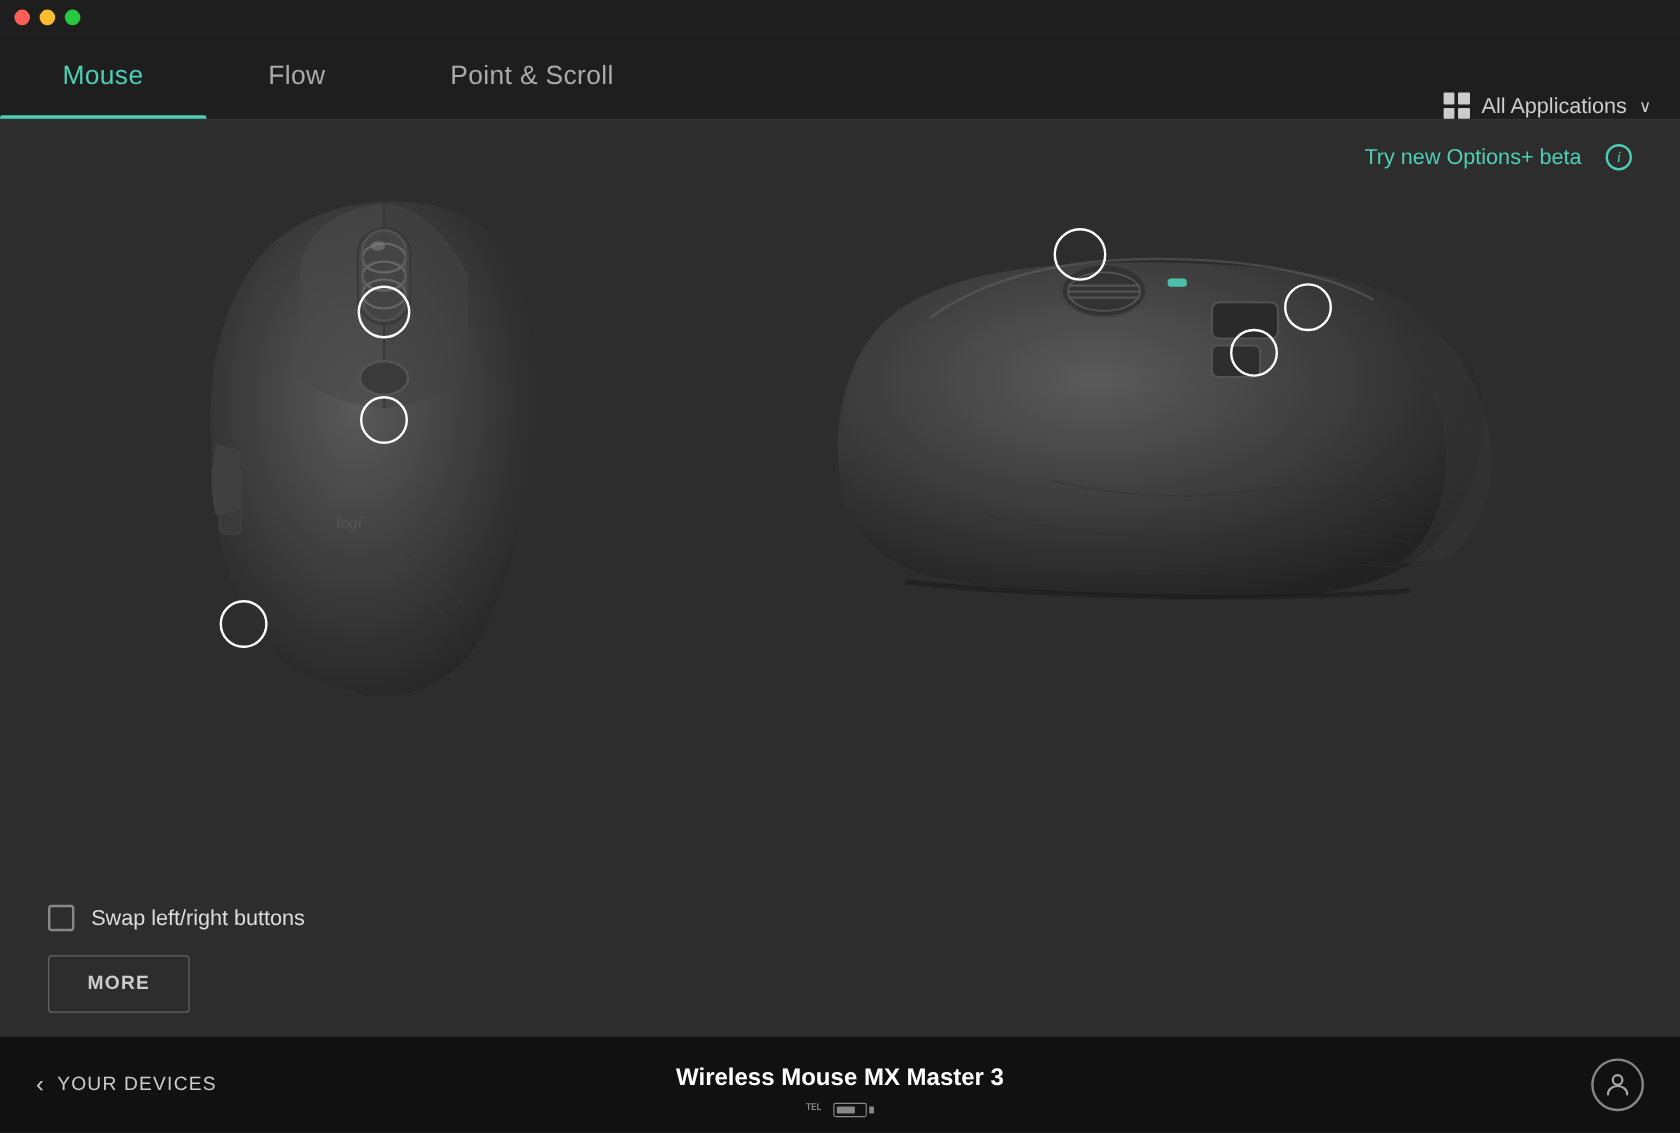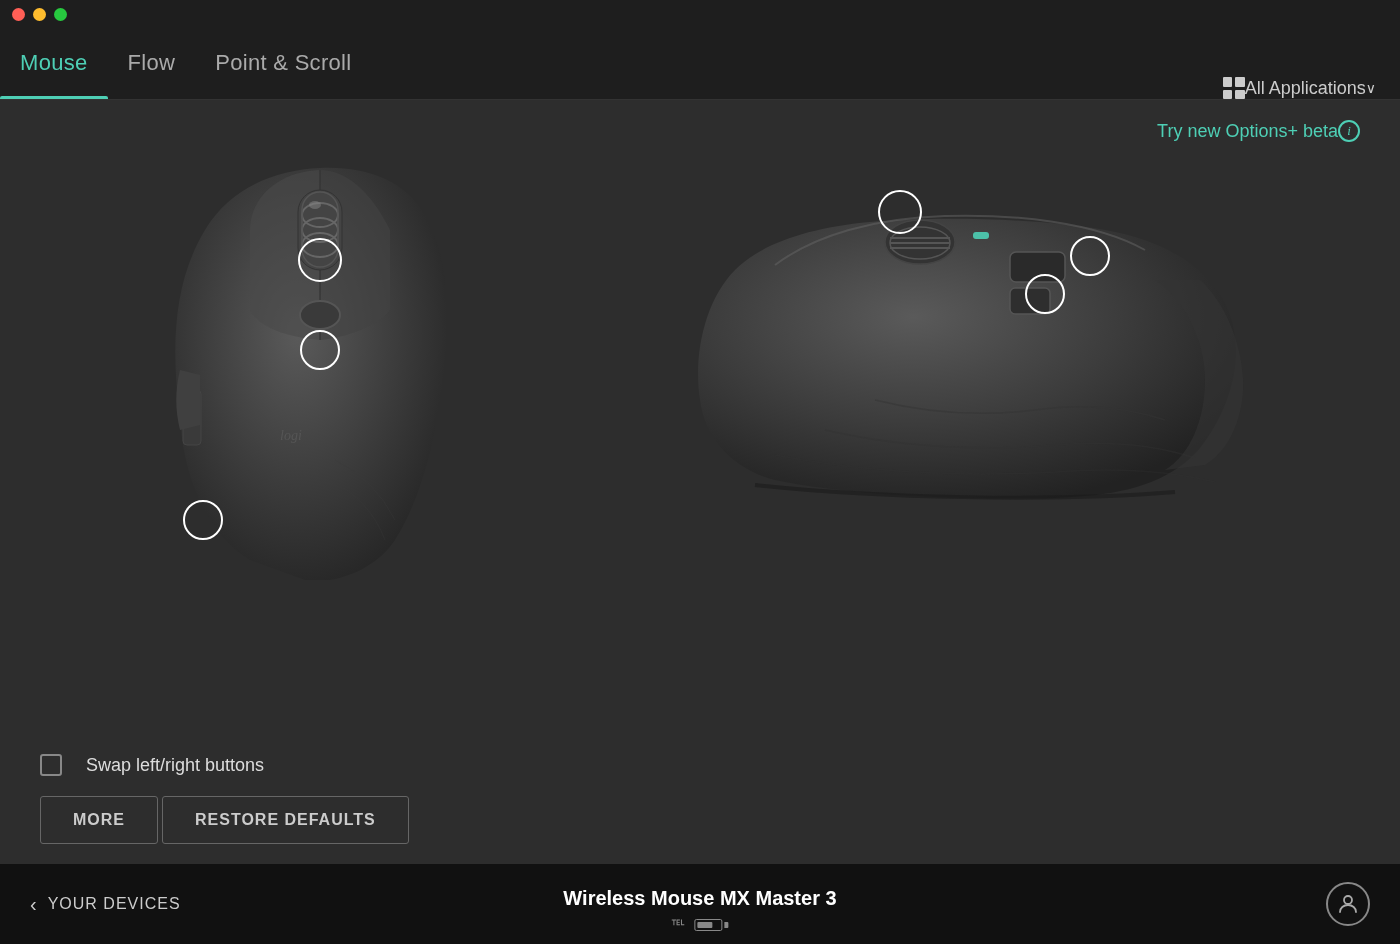--- a/index.html
+++ b/index.html
@@ -40,21 +40,21 @@
       align-items: flex-end;
       padding: 0 0 0 0;
       border-bottom: 1px solid #333;
       position: relative;
     }
     .tab {
       height: 72px;
       display: flex;
       align-items: center;
       justify-content: flex-start;
-      padding: 0 20px;
+      padding: 0 52px;
       font-size: 22px;
       font-weight: 500;
       color: #aaa;
       cursor: pointer;
       position: relative;
       letter-spacing: 0.3px;
     }
     .tab.active {
       color: #4ecfb5;
     }
@@ -66,20 +66,21 @@
       right: 0;
       height: 3px;
       background: #4ecfb5;
       border-radius: 2px 2px 0 0;
     }
     .tab-right {
       margin-left: auto;
       display: flex;
       align-items: center;
       padding: 0 24px;
+      gap: 10px;
       color: #ccc;
       font-size: 18px;
       cursor: pointer;
     }
     .apps-icon {
       display: grid;
       grid-template-columns: 1fr 1fr;
       gap: 3px;
       width: 22px;
       height: 22px;
@@ -102,21 +103,21 @@
       overflow: hidden;
     }
 
     
     .options-beta {
       position: absolute;
       top: 20px;
       right: 40px;
       display: flex;
       align-items: center;
-      gap: 0;
+      gap: 20px;
       color: #4ecfb5;
       font-size: 18px;
       cursor: pointer;
     }
     .info-icon {
       width: 22px;
       height: 22px;
       border-radius: 50%;
       border: 2px solid #4ecfb5;
       display: flex;
@@ -150,21 +151,21 @@
     .bottom-controls {
       position: absolute;
       bottom: 0;
       left: 0;
       right: 0;
       padding: 16px 40px 20px;
     }
     .swap-row {
       display: flex;
       align-items: center;
-      gap: 24px;
+      gap: 14px;
       margin-bottom: 20px;
     }
     .checkbox {
       width: 22px;
       height: 22px;
       border: 2px solid #888;
       background: transparent;
       border-radius: 3px;
       cursor: pointer;
       display: flex;
@@ -437,21 +438,20 @@
 
   </div>
 
   <div class="bottom-controls">
     <div class="swap-row">
       <div class="checkbox"></div>
       <span class="swap-label">Swap left/right buttons</span>
     </div>
     <div class="button-row">
       <button class="action-btn">MORE</button>
-      <button class="action-btn">RESTORE DEFAULTS</button>
     </div>
   </div>
 
 </div>
 
 <div class="footer">
   <div class="your-devices">
     <span class="back-arrow">‹</span>
     <span>YOUR DEVICES</span>
   </div>

